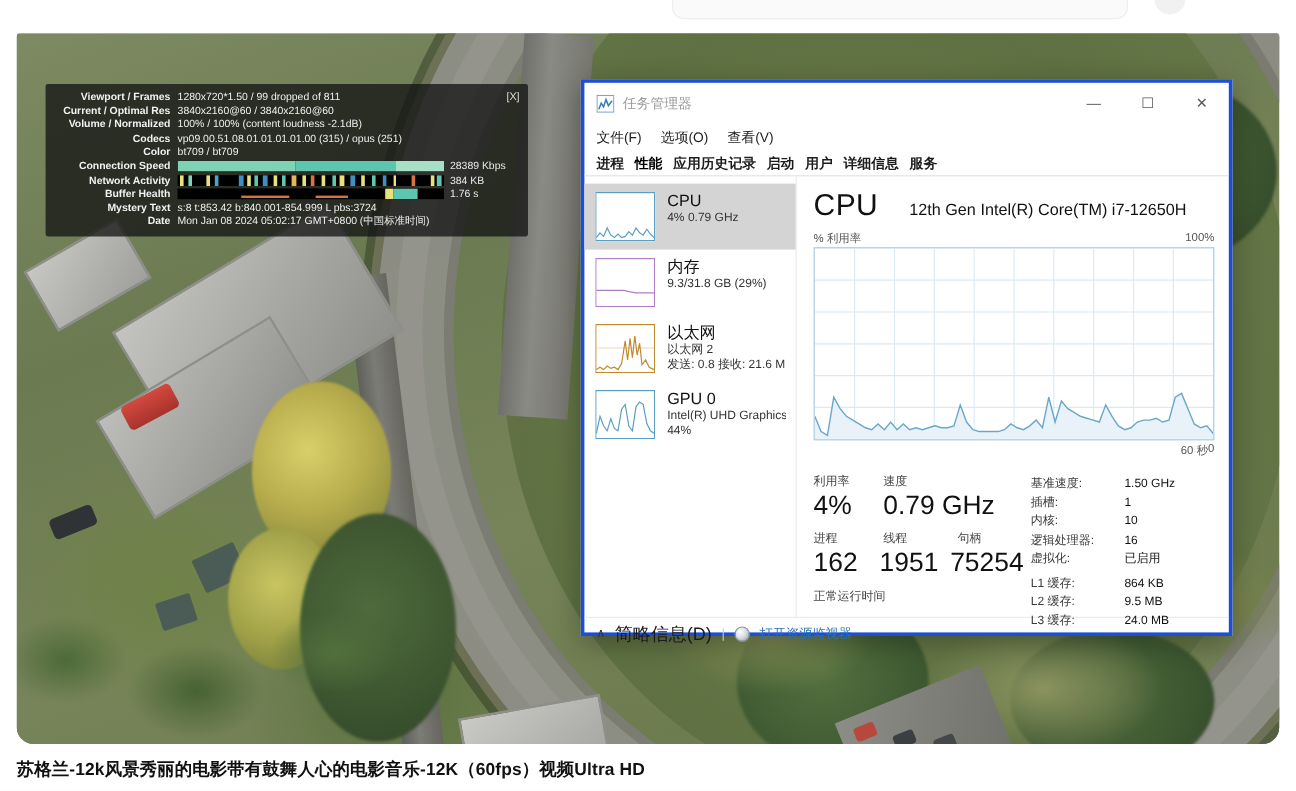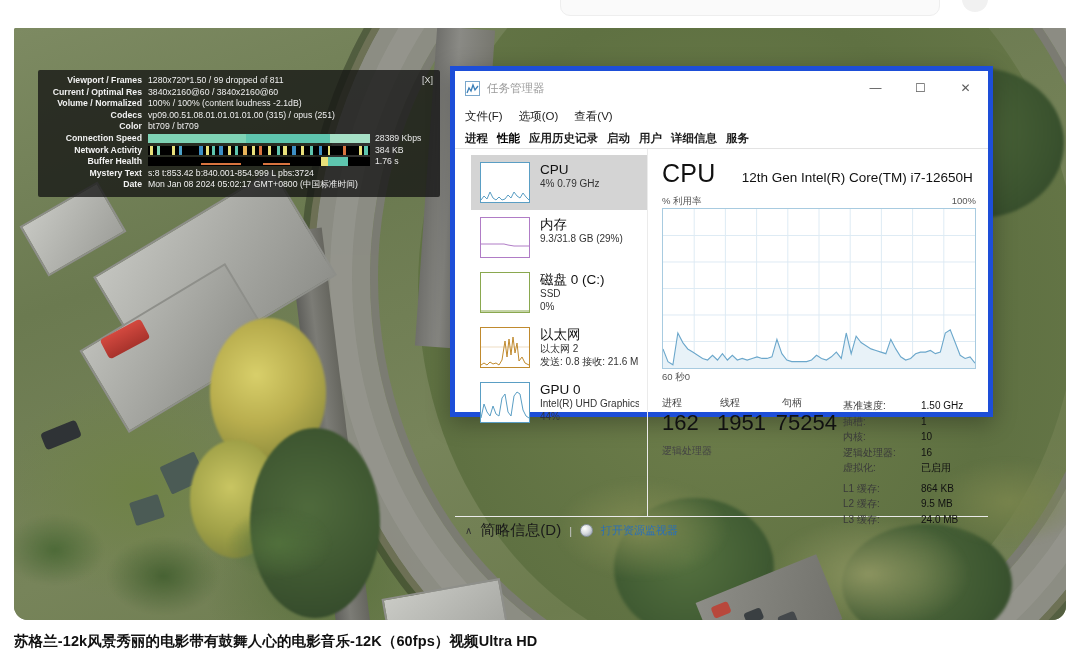--- a/index.html
+++ b/index.html
@@ -179,23 +179,23 @@
     font-size: 8.7px;
   }
   .nerd-val { white-space: nowrap; font-size: 8.7px; color: #efefef; }
   .nerd-bar-wrap { display: flex; align-items: center; gap: 5px; }
   .nerd-bar { width: 222px; height: 9px; background: #000; position: relative; overflow: hidden; }
   .seg { position: absolute; top: 0; height: 100%; }
   .nerd-bar-val { font-size: 8.7px; }
 
   
   .tm-window {
-    position: absolute; left: 450px; top: 66px; width: 543px; height: 351px;
+    position: absolute; left: 484px; top: 66px; width: 543px; height: 464px;
     background: #ffffff;
-    border: 5px solid #1d4ed8;
+    border: 3px solid #1d4ed8;
     box-shadow: 0 6px 22px rgba(0,0,0,.30);
     font-size: 11px; color: #1a1a1a;
   }
   .tm-titlebar { height: 34px; display: flex; align-items: center; padding-left: 10px; }
   .tm-ticon { width: 15px; height: 15px; margin-right: 7px; position: relative; }
   .tm-title { font-size: 11.5px; color: #9b9b9b; }
   .tm-winbtns { margin-left: auto; display: flex; height: 34px; }
   .tm-winbtn {
     width: 45px; height: 34px; display: flex; align-items: center; justify-content: center;
     color: #5a5a5a; font-size: 12px;
@@ -203,21 +203,21 @@
 
   .tm-menubar { height: 23px; display: flex; align-items: center; padding-left: 10px; gap: 16px; }
   .tm-menu { font-size: 11.5px; color: #1d1d1d; }
   .tm-tabs {
     height: 21px; display: flex; align-items: flex-end; gap: 9px;
     padding-left: 10px; border-bottom: 1px solid #e3e3e3;
   }
   .tm-tab { font-size: 11.5px; color: #1d1d1d; padding-bottom: 2px; font-weight: bold; }
   .tm-tab.active { color: #000; }
 
-  .tm-body { display: flex; height: 367px; padding-left: 16px; }
+  .tm-body { display: flex; height: 367px; }
   
   .tm-side { width: 177px; border-right: 1px solid #ebebeb; padding-top: 6px; }
   .side-item {
     display: flex; align-items: flex-start; gap: 10px;
     padding: 7px 8px 7px 9px; height: 55px;
   }
   .side-item.selected { background: #d4d4d4; }
   .mini-graph {
     width: 50px; height: 41px; background: #fff; position: relative; overflow: hidden; flex: none;
   }
@@ -229,21 +229,21 @@
   
   .tm-main { flex: 1; padding: 10px 12px 0 14px; position: relative; }
   .cpu-head { display: flex; align-items: baseline; }
   .cpu-head-title { font-size: 25px; font-weight: 300; color: #111; letter-spacing: .3px; }
   .cpu-head-model { font-size: 13.5px; color: #111; margin-left: 26px; }
   .axis-row { display: flex; justify-content: space-between; font-size: 9.5px; color: #555; margin-top: 7px; }
   .graph-box {
     height: 161px; border: 1px solid #a8cbe0; position: relative; overflow: hidden; background: #fff;
   }
   .graph-box svg { display: block; width: 100%; height: 100%; }
-  .axis-row2 { display: flex; justify-content: flex-start; font-size: 9.5px; color: #555; margin-top: 2px; }
+  .axis-row2 { display: flex; justify-content: flex-end; font-size: 9.5px; color: #555; margin-top: 2px; }
 
   .stats-grid { display: flex; margin-top: 12px; }
   .stats-left { width: 175px; }
   .stat-block { margin-bottom: 9px; }
   .stat-labels { display: flex; font-size: 10px; color: #444; }
   .stat-values { display: flex; font-size: 22px; color: #111; font-weight: 300; line-height: 25px; }
   .stats-right { flex: 1; padding-left: 6px; padding-top: 2px; }
   .kv { display: flex; font-size: 10px; color: #333; line-height: 15.5px; }
   .kv .k { width: 78px; color: #3a3a3a; }
   .kv .v { color: #111; }
@@ -464,33 +464,20 @@
               <rect x="0.5" y="0.5" width="49" height="40" fill="#fff" stroke="#b07cc6"></rect>
               <polyline points="1,27 14,27 24,27 28,28 34,29 49,29" fill="none" stroke="#b07cc6" stroke-width="1"></polyline>
             </svg>
           </div>
           <div class="side-text">
             <div class="side-title">内存</div>
             <div class="side-sub">9.3/31.8 GB (29%)</div>
           </div>
         </div>
 
-        <div class="side-item">
-          <div class="mini-graph">
-            <svg viewBox="0 0 50 41" preserveAspectRatio="none">
-              <rect x="0.5" y="0.5" width="49" height="40" fill="#fff" stroke="#8aa84f"></rect>
-              <polyline points="1,39 49,39" fill="none" stroke="#8aa84f" stroke-width="1"></polyline>
-            </svg>
-          </div>
-          <div class="side-text">
-            <div class="side-title">磁盘 0 (C:)</div>
-            <div class="side-sub">SSD</div>
-            <div class="side-sub">0%</div>
-          </div>
-        </div>
 
         <div class="side-item">
           <div class="mini-graph">
             <svg viewBox="0 0 50 41" preserveAspectRatio="none">
               <rect x="0.5" y="0.5" width="49" height="40" fill="#fff" stroke="#c08a2e"></rect>
               <line x1="1" y1="20" x2="49" y2="20" stroke="#e2c79a" stroke-width="0.6"></line>
               <polyline points="1,38 4,36 7,38 10,35 13,37 16,36 19,38 22,33 25,14 27,30 29,12 31,28 33,10 35,26 37,16 39,34 42,30 45,36 49,38" fill="none" stroke="#c08a2e" stroke-width="1"></polyline>
             </svg>
           </div>
           <div class="side-text">
@@ -551,33 +538,43 @@
 
         <div class="axis-row2">
           <span>60 秒</span>
           <span>0</span>
         </div>
 
         <div class="stats-grid">
           <div class="stats-left">
             <div class="stat-block">
               <div class="stat-labels">
+                <span style="width:58px">利用率</span>
+                <span>速度</span>
+              </div>
+              <div class="stat-values">
+                <span style="width:58px">4%</span>
+                <span>0.79 GHz</span>
+              </div>
+            </div>
+            <div class="stat-block">
+              <div class="stat-labels">
                 <span style="width:58px">进程</span>
                 <span style="width:62px">线程</span>
                 <span>句柄</span>
               </div>
               <div class="stat-values">
                 <span style="width:58px">162</span>
                 <span style="width:62px">1951</span>
                 <span>75254</span>
               </div>
             </div>
             <div class="stat-block">
               <div class="stat-labels">
-                <span>逻辑处理器</span>
+                <span>正常运行时间</span>
               </div>
             </div>
           </div>
 
           <div class="stats-right">
             <div class="kv">
                 <span class="k">基准速度:</span>
                 <span class="v">1.50 GHz</span>
               </div>
             <div class="kv">

